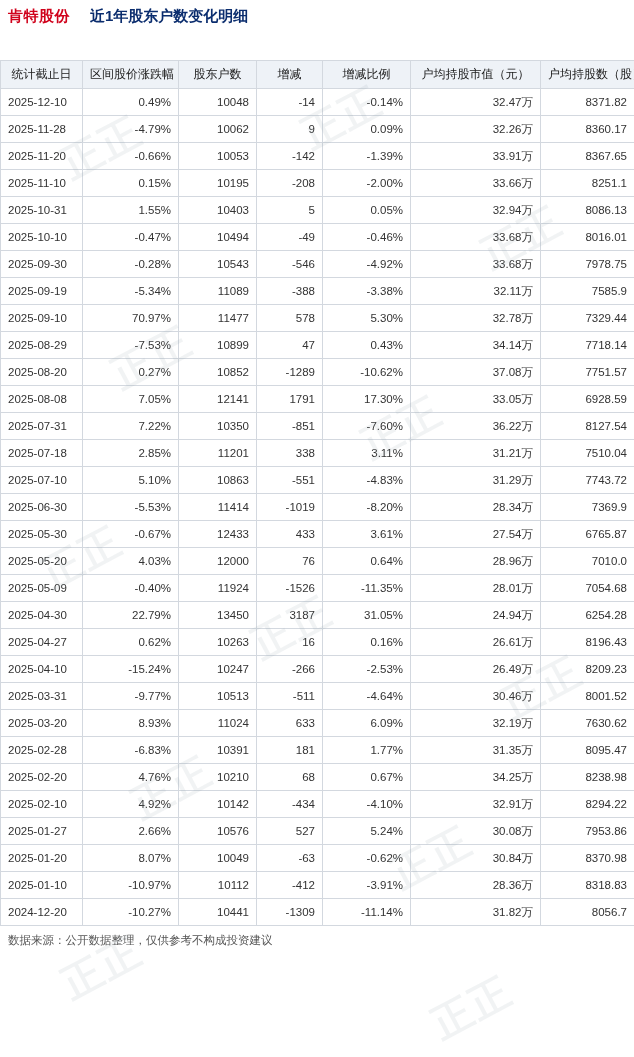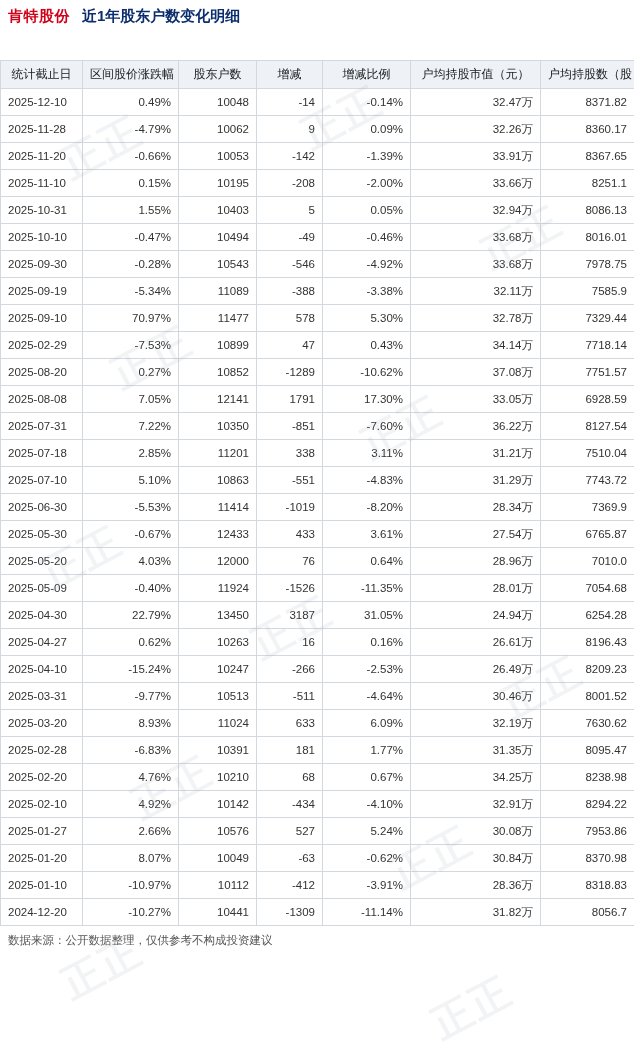--- a/index.html
+++ b/index.html
@@ -26,21 +26,21 @@
     font-size: 15px;
     font-weight: bold;
     color: #d0021b;
     letter-spacing: 0.5px;
     white-space: nowrap;
   }
   .header .title {
     font-size: 15px;
     font-weight: bold;
     color: #0b2d6e;
-    margin-left: 12px;
+    margin-left: 20px;
     white-space: nowrap;
   }
   
   table.data {
     border-collapse: collapse;
     width: 634px;
     table-layout: fixed;
     font-size: 11.5px;
     margin-top: 28px;
   }
@@ -202,21 +202,21 @@
         <tr>
           <td class="c-date">2025-09-10</td>
           <td class="num pos">70.97%</td>
           <td class="num">11477</td>
           <td class="num pos">578</td>
           <td class="num pos">5.30%</td>
           <td class="num">32.78万</td>
           <td class="num">7329.44</td>
         </tr>
         <tr>
-          <td class="c-date">2025-02-29</td>
+          <td class="c-date">2025-08-29</td>
           <td class="num neg">-7.53%</td>
           <td class="num">10899</td>
           <td class="num pos">47</td>
           <td class="num pos">0.43%</td>
           <td class="num">34.14万</td>
           <td class="num">7718.14</td>
         </tr>
         <tr>
           <td class="c-date">2025-08-20</td>
           <td class="num pos">0.27%</td>

